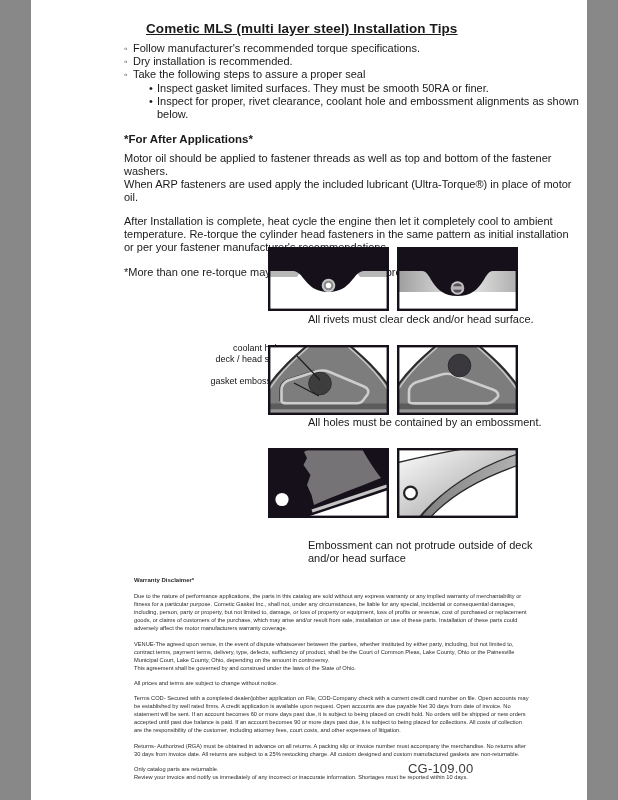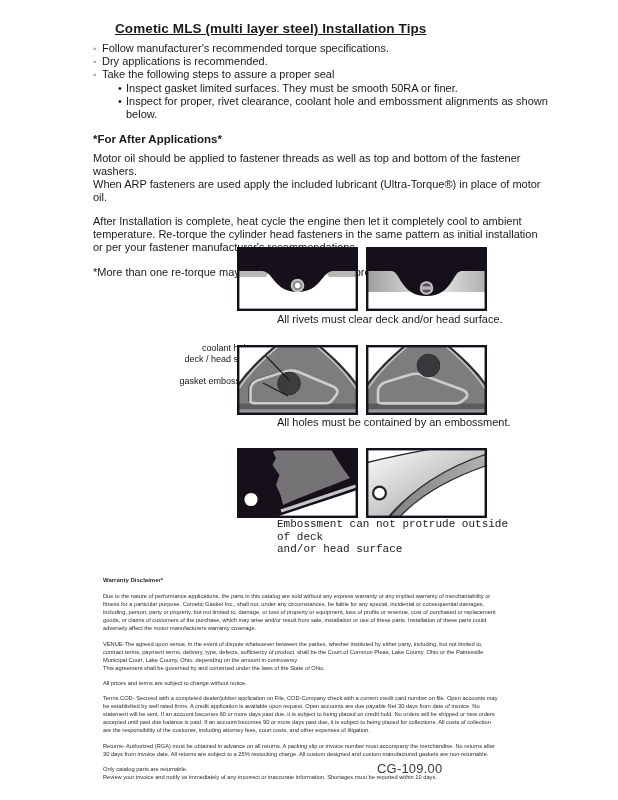--- a/index.html
+++ b/index.html
@@ -1,17 +1,17 @@
 <!DOCTYPE html>
 <html><head>
 <meta charset="utf-8">
 <style>
   html,body{margin:0;padding:0;background:#888;}
   .page{
-    position:relative;width:618px;height:800px;background:#ffffff;
+    position:relative;width:556px;height:800px;background:#ffffff;
     font-family:"Liberation Sans", sans-serif;color:#1a1a1a;overflow:hidden;
     margin:0 auto;
   }
   .content{position:absolute;left:93px;top:21px;width:455px;}
   h1.doc-title{font-size:13.5px;font-weight:bold;margin:0 0 6px 22px;text-decoration:underline;letter-spacing:.1px;}
   ul.tips{list-style:none;margin:0;padding:0;font-size:11px;}
   ul.tips li{display:flex;line-height:13.2px;}
   ul.tips .mk{width:9px;flex:0 0 9px;font-size:10px;line-height:13.2px;}
   ul.tips li.sub{margin-left:25px;}
   ul.tips li.sub .mk{width:8px;flex:0 0 8px;font-size:11px;}
@@ -37,21 +37,21 @@
 
   <div class="content">
     <h1 class="doc-title">Cometic MLS (multi layer steel) Installation Tips</h1>
     <ul class="tips">
       <li>
         <span class="mk">◦</span>
         <span>Follow manufacturer's recommended torque specifications.</span>
         </li>
       <li>
         <span class="mk">◦</span>
-        <span>Dry applications is recommended.</span>
+        <span>Dry installation is recommended.</span>
         </li>
       <li>
         <span class="mk">◦</span>
         <span>Take the following steps to assure a proper seal</span>
         </li>
       <li class="sub">
         <span class="mk">•</span>
         <span>Inspect gasket limited surfaces.  They must be smooth 50RA or finer.</span>
         </li>
       <li class="sub">
@@ -170,21 +170,21 @@
             <stop offset="1" stop-color="#b2b2b2"></stop>
         </linearGradient>
       </defs>
       <rect x="0" y="0" width="121" height="70" fill="#ffffff"></rect>
       <path d="M-1,15 C34,6.5 58,2 79,-1 L122,-1 V7 C81,22.5 42,43 21,71 L-1,71 Z" fill="url(#g3)" stroke="#2a2a2a" stroke-width="1.3"></path>
       <path d="M22,71 C44,42 80,19 122,5.5 V17 C87,29 53,47 32,71 Z" fill="url(#g4)" stroke="#2a2a2a" stroke-width="1.3"></path>
       <circle cx="13.5" cy="45" r="6.4" fill="#ffffff" stroke="#222222" stroke-width="2.2"></circle>
       <rect x="1.2" y="1.2" width="118.6" height="67.6" fill="none" stroke="#16101b" stroke-width="2.4"></rect>
     </svg>
   </div>
-  <div class="caption" style="top:518px;font-family:Liberation Mono, monospace;">Embossment can not protrude outside of deck
+  <div class="caption" style="top:539px;">Embossment can not protrude outside of deck
 and/or head surface</div>
 
   <div class="fine">
     <h3>Warranty Disclaimer*</h3>
     <p>Due to the nature of performance applications, the parts in this catalog are sold without any express warranty or any implied warranty of merchantability or
 fitness for a particular purpose.  Cometic Gasket Inc., shall not, under any circumstances, be liable for any special, incidental or consequential damages,
 including, person, party or property, but not limited to, damage, or loss of property or equipment, loss of profits or revenue, cost of purchased or replacement
 goods, or claims of customers of the purchase, which may arise and/or result from sale, installation or use of these parts.  Installation of these parts could
 adversely affect the motor manufacturers warranty coverage.</p>
     <p>VENUE-The agreed upon venue, in the event of dispute whatsoever between the parties, whether instituted by either party, including, but not limited to,

